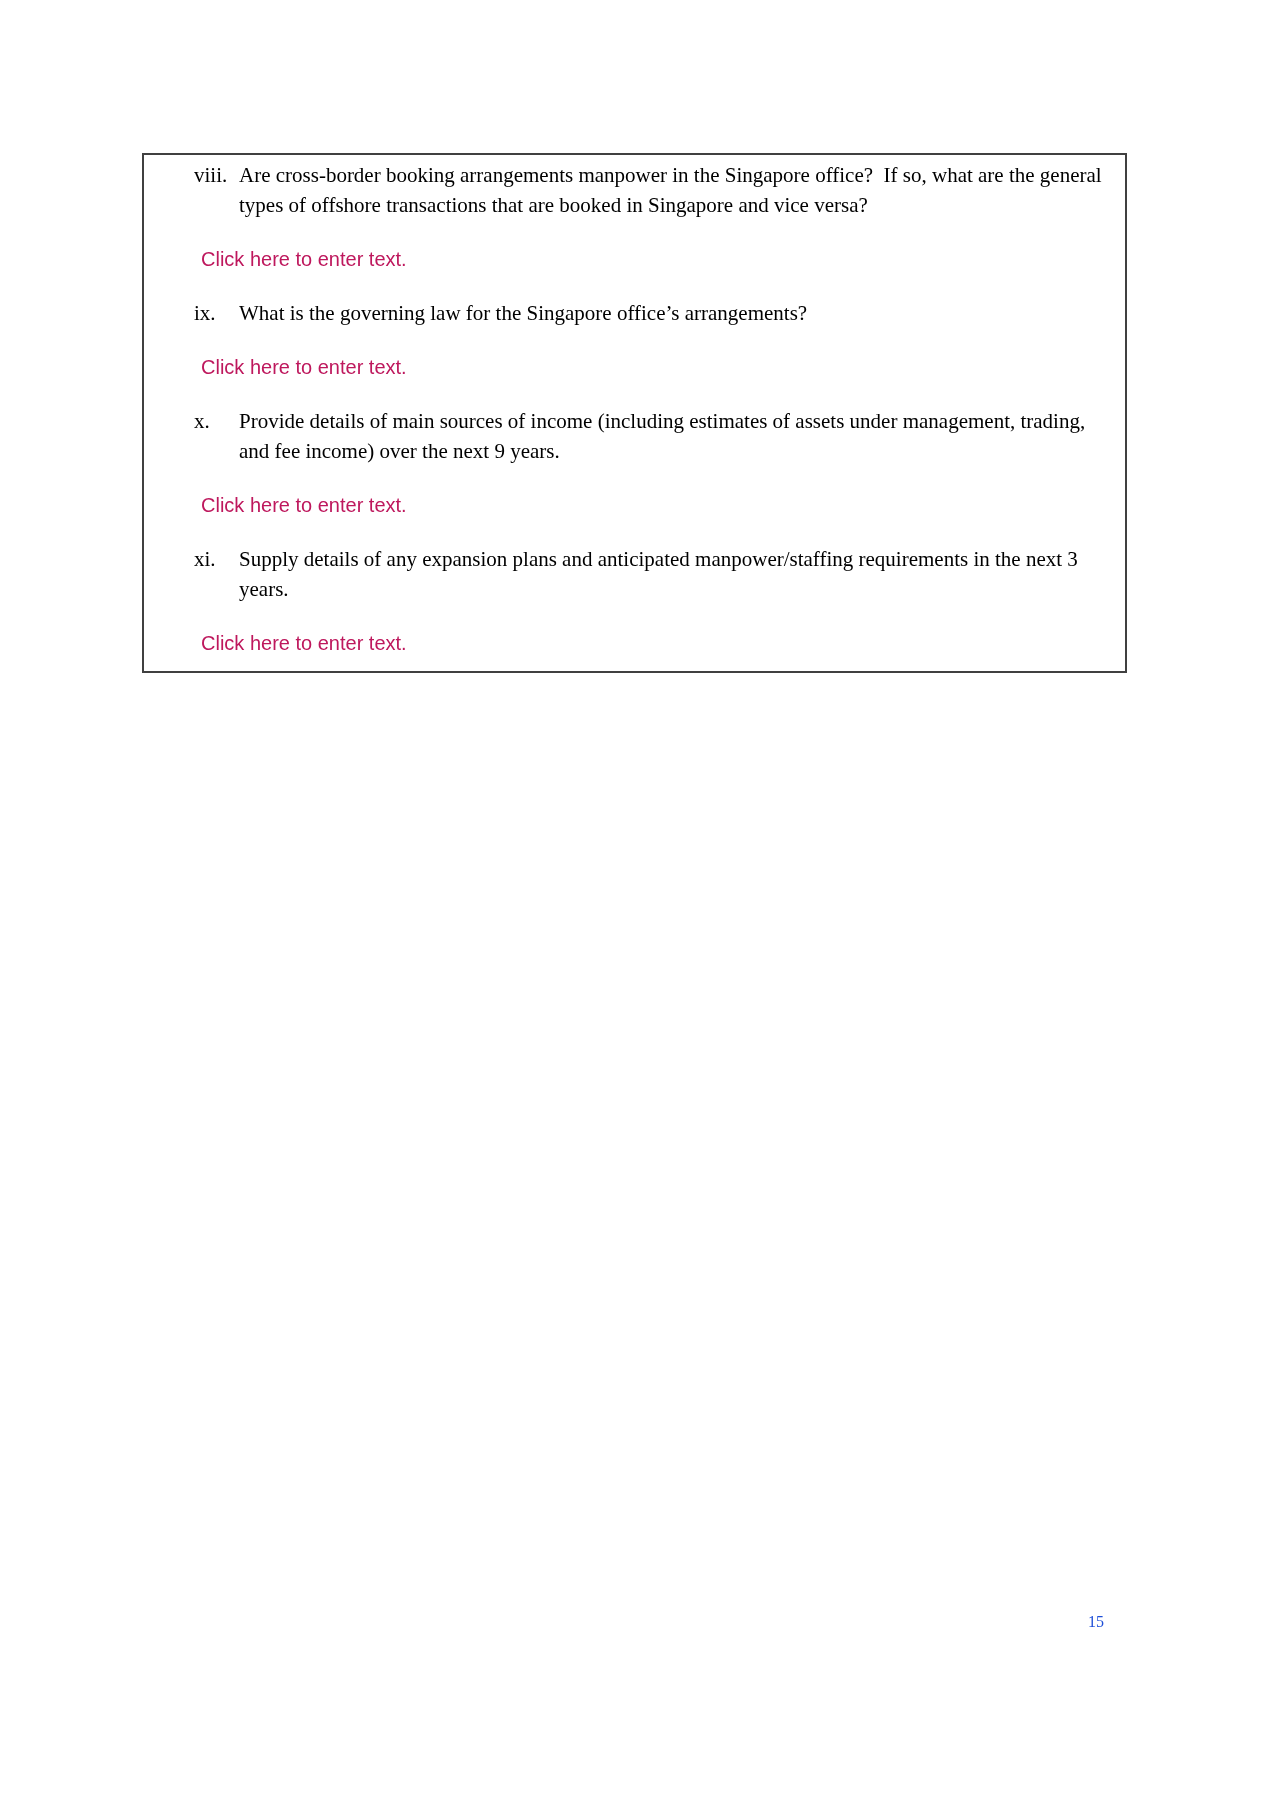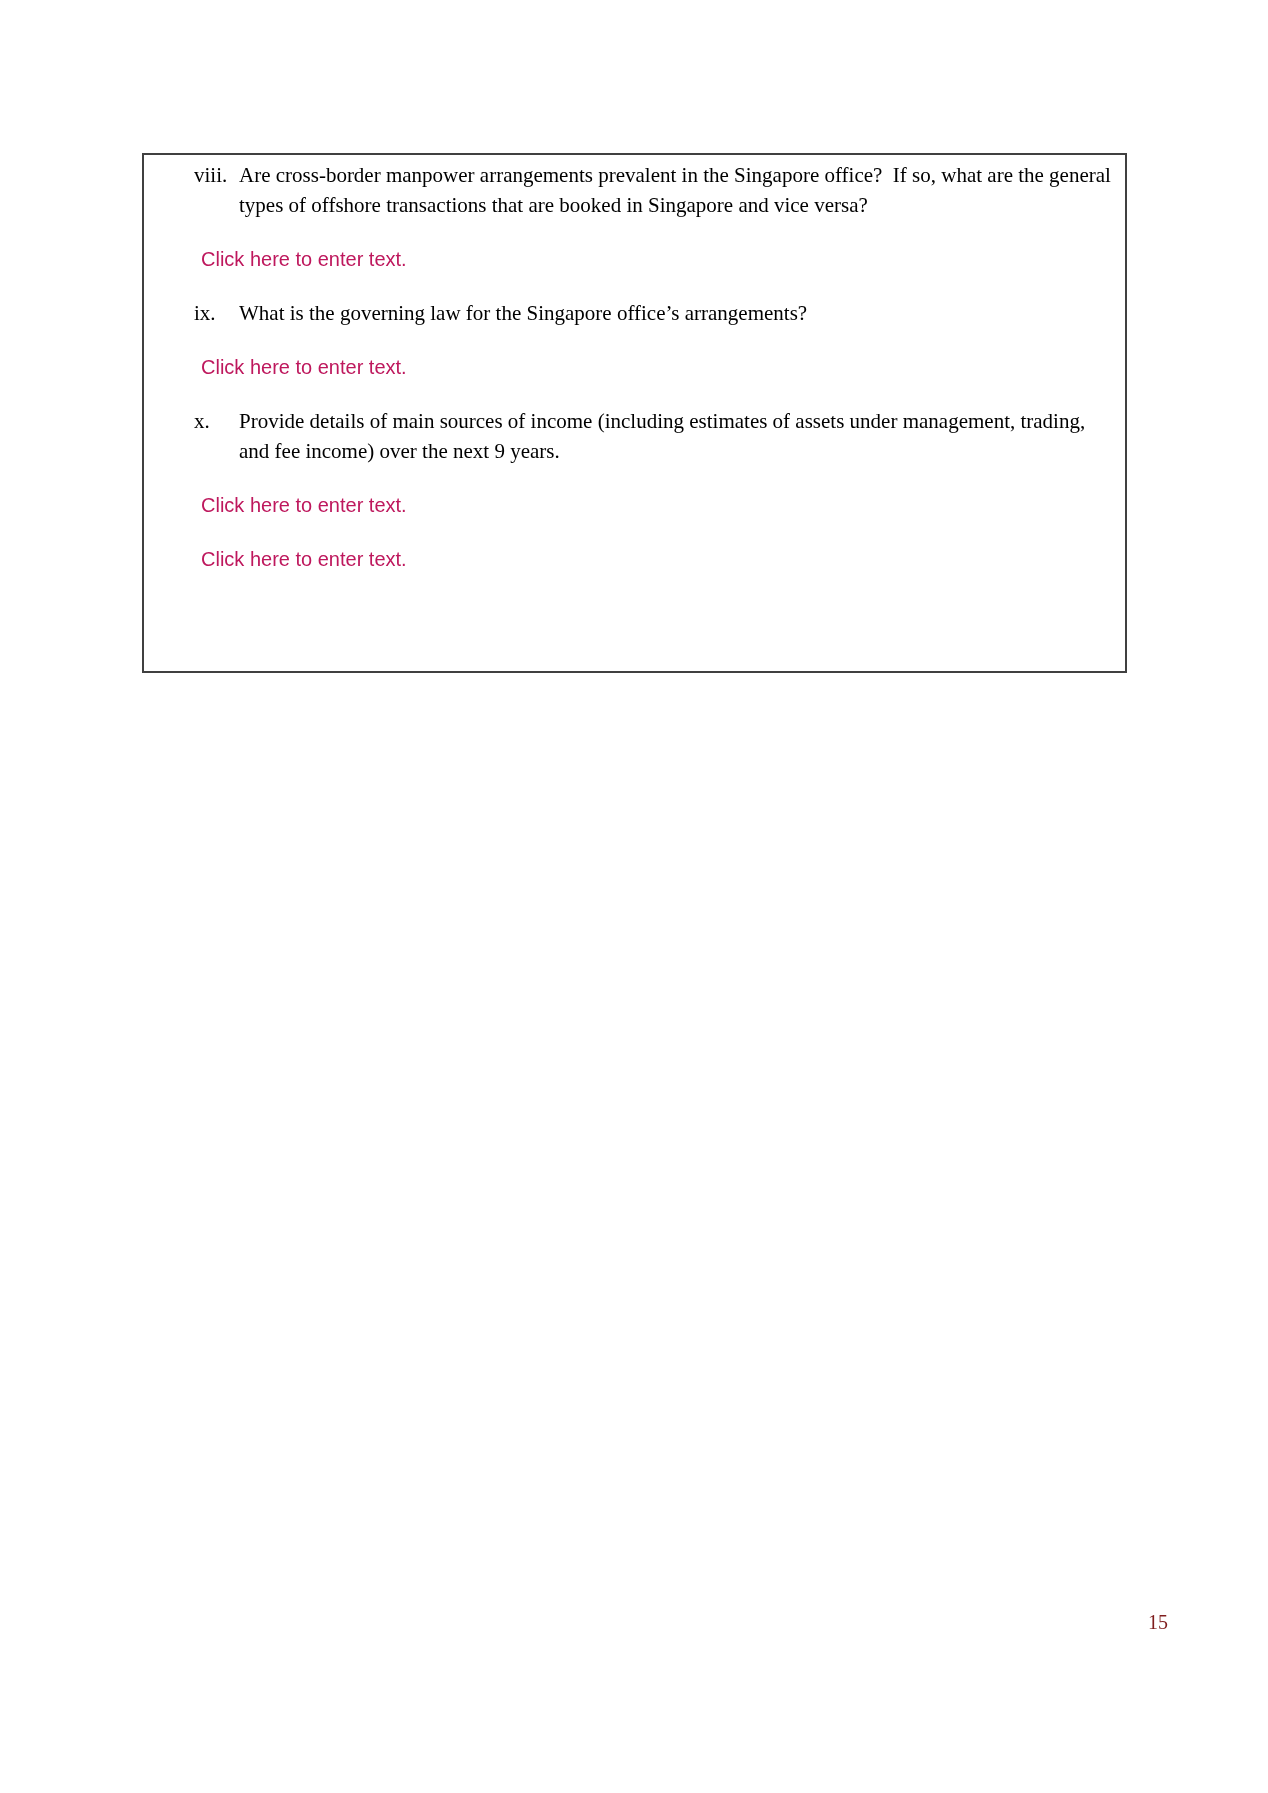--- a/index.html
+++ b/index.html
@@ -43,47 +43,51 @@
   .placeholder {
     margin: 0 0 24px 7px;
     font-family: "Liberation Sans", sans-serif;
     font-size: 20px;
     line-height: 30px;
     color: #be185d;
     cursor: text;
   }
   .page-number {
     position: absolute;
-    left: 1148px;
+    left: 1088px;
     top: 1608px;
-    font-size: 20px;
+    font-size: 16px;
     line-height: 28px;
-    color: #7f1d1d;
+    color: #1d4ed8;
   }
 </style>
 </head>
 <body>
 
 <div class="question-box">
 
   <div class="q-row">
     <span class="q-num">viii.</span>
-    <div class="q-text">Are cross-border manpower arrangements prevalent in the Singapore office?  If so, what are the general types of offshore transactions that are booked in Singapore and vice versa?</div>
+    <div class="q-text">Are cross-border booking arrangements manpower in the Singapore office?  If so, what are the general types of offshore transactions that are booked in Singapore and vice versa?</div>
   </div>
   <div class="placeholder">Click here to enter text.</div>
 
   <div class="q-row">
     <span class="q-num">ix.</span>
     <div class="q-text">What is the governing law for the Singapore office’s arrangements?</div>
   </div>
   <div class="placeholder">Click here to enter text.</div>
 
   <div class="q-row">
     <span class="q-num">x.</span>
     <div class="q-text">Provide details of main sources of income (including estimates of assets under management, trading, and fee income) over the next 9 years.</div>
   </div>
   <div class="placeholder">Click here to enter text.</div>
 
+  <div class="q-row">
+    <span class="q-num">xi.</span>
+    <div class="q-text">Supply details of any expansion plans and anticipated manpower/staffing requirements in the next 3 years.</div>
+  </div>
   <div class="placeholder">Click here to enter text.</div>
 
 </div>
 
 <div class="page-number">15</div>
 
 </body></html>

